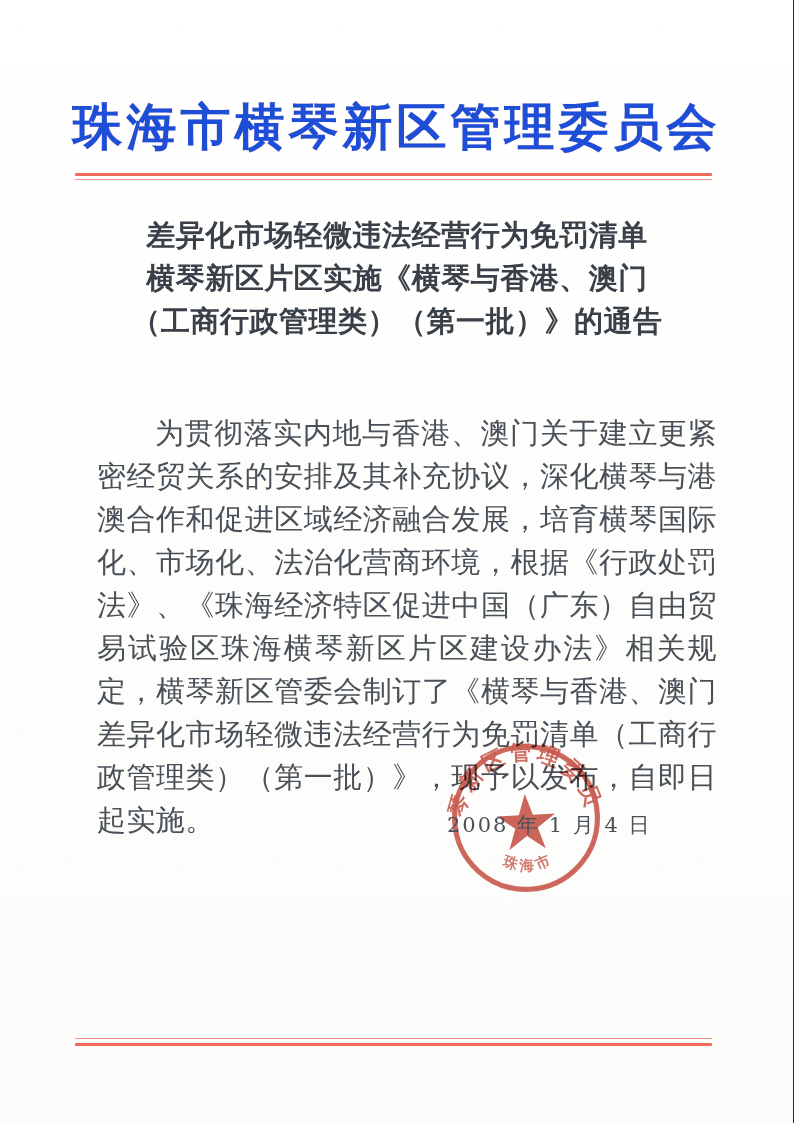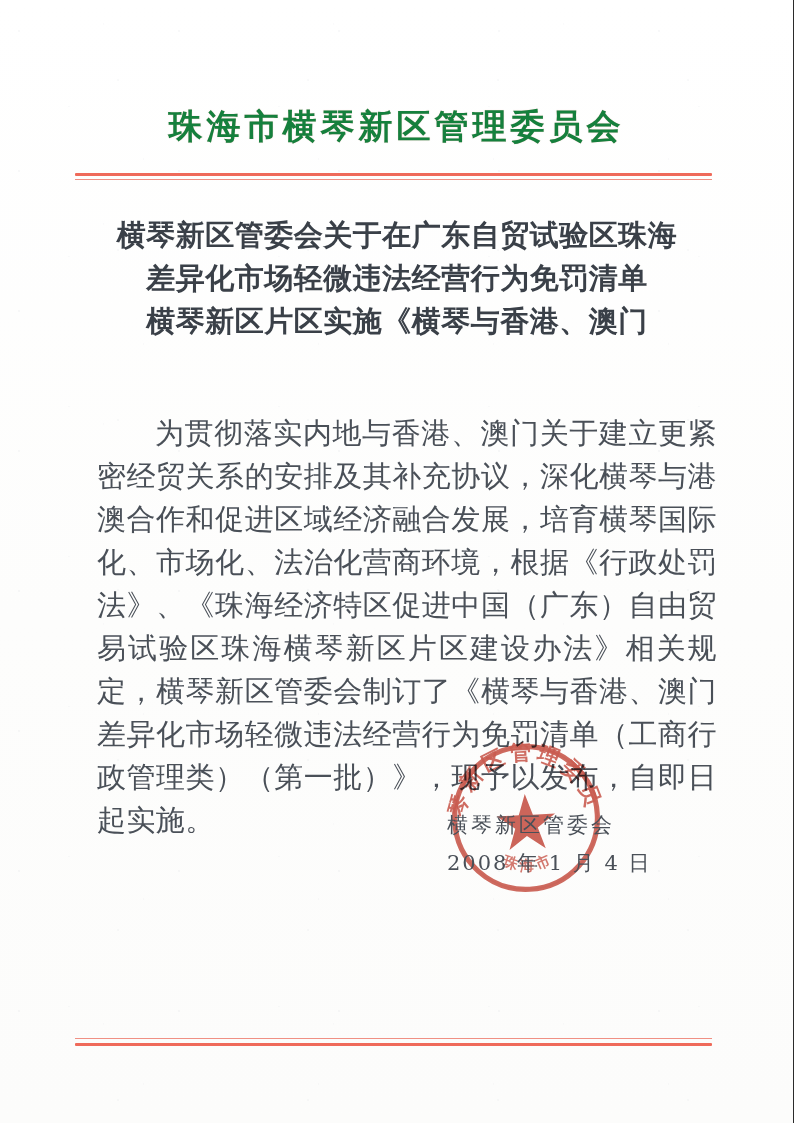--- a/index.html
+++ b/index.html
@@ -39,26 +39,26 @@
   
   .masthead {
     position: absolute;
     left: 0;
     right: 0;
     top: 96px;
     text-align: center;
   }
 
   .masthead-title {
-    font-family: Liberation Serif, serif;
+    font-family: Liberation Sans, sans-serif;
     font-weight: bold;
-    font-size: 34px;
+    font-size: 50px;
     line-height: 62px;
     letter-spacing: 4px;
-    color: #15803d;
+    color: #1d4ed8;
     white-space: nowrap;
     text-shadow: 0 0 1px rgba(224,88,74,0.35);
   }
 
   .rule-group {
     position: absolute;
     left: 75px;
     width: 637px;
   }
   .rule-group.top { top: 173px; }
@@ -146,23 +146,23 @@
   <div class="masthead">
     <div class="masthead-title">珠海市横琴新区管理委员会</div>
   </div>
 
   <div class="rule-group top">
     <div class="rule-thick"></div>
     <div class="rule-thin"></div>
   </div>
 
   <div class="doc-title">
-    <span class="tline">横琴新区管委会关于在广东自贸试验区珠海</span>
     <span class="tline">差异化市场轻微违法经营行为免罚清单</span>
     <span class="tline">横琴新区片区实施《横琴与香港、澳门</span>
+    <span class="tline">（工商行政管理类）（第一批）》的通告</span>
   </div>
 
   <div class="body-text">
     <p>为贯彻落实内地与香港、澳门关于建立更紧密经贸关系的安排及其补充协议，深化横琴与港澳合作和促进区域经济融合发展，培育横琴国际化、市场化、法治化营商环境，根据《行政处罚法》、《珠海经济特区促进中国（广东）自由贸易试验区珠海横琴新区片区建设办法》相关规定，横琴新区管委会制订了《横琴与香港、澳门差异化市场轻微违法经营行为免罚清单（工商行政管理类）（第一批）》，现予以发布，自即日起实施。</p>
   </div>
 
   <div class="seal">
     <svg viewBox="0 0 200 200" xmlns="http://www.w3.org/2000/svg">
       <defs>
         <path id="sealArcTop" d="M 28,104 A 72,72 0 0 1 172,104"></path>
@@ -174,21 +174,20 @@
         <textPath href="#sealArcTop" startOffset="50%" text-anchor="middle">横琴新区管理委员会</textPath>
       </text>
       <text font-family="DejaVu Serif, Liberation Serif, serif" font-size="17" font-weight="bold" fill="#c0392b" letter-spacing="4" opacity="0.82">
         <textPath href="#sealArcBottom" startOffset="50%" text-anchor="middle">珠海市</textPath>
       </text>
       <polygon fill="#c0392b" opacity="0.95" points="100,72 108.2,96.5 134,96.5 113.1,111.7 121.1,136.2 100,121 78.9,136.2 86.9,111.7 66,96.5 91.8,96.5"></polygon>
     </svg>
   </div>
 
   <div class="signature">
-    <div>横琴新区管委会</div>
     <div class="sig-date">2008 年 1 月 4 日</div>
   </div>
 
   <div class="rule-group bottom">
     <div class="rule-thin"></div>
     <div class="rule-thick"></div>
   </div>
 </div>
 
 </body></html>

